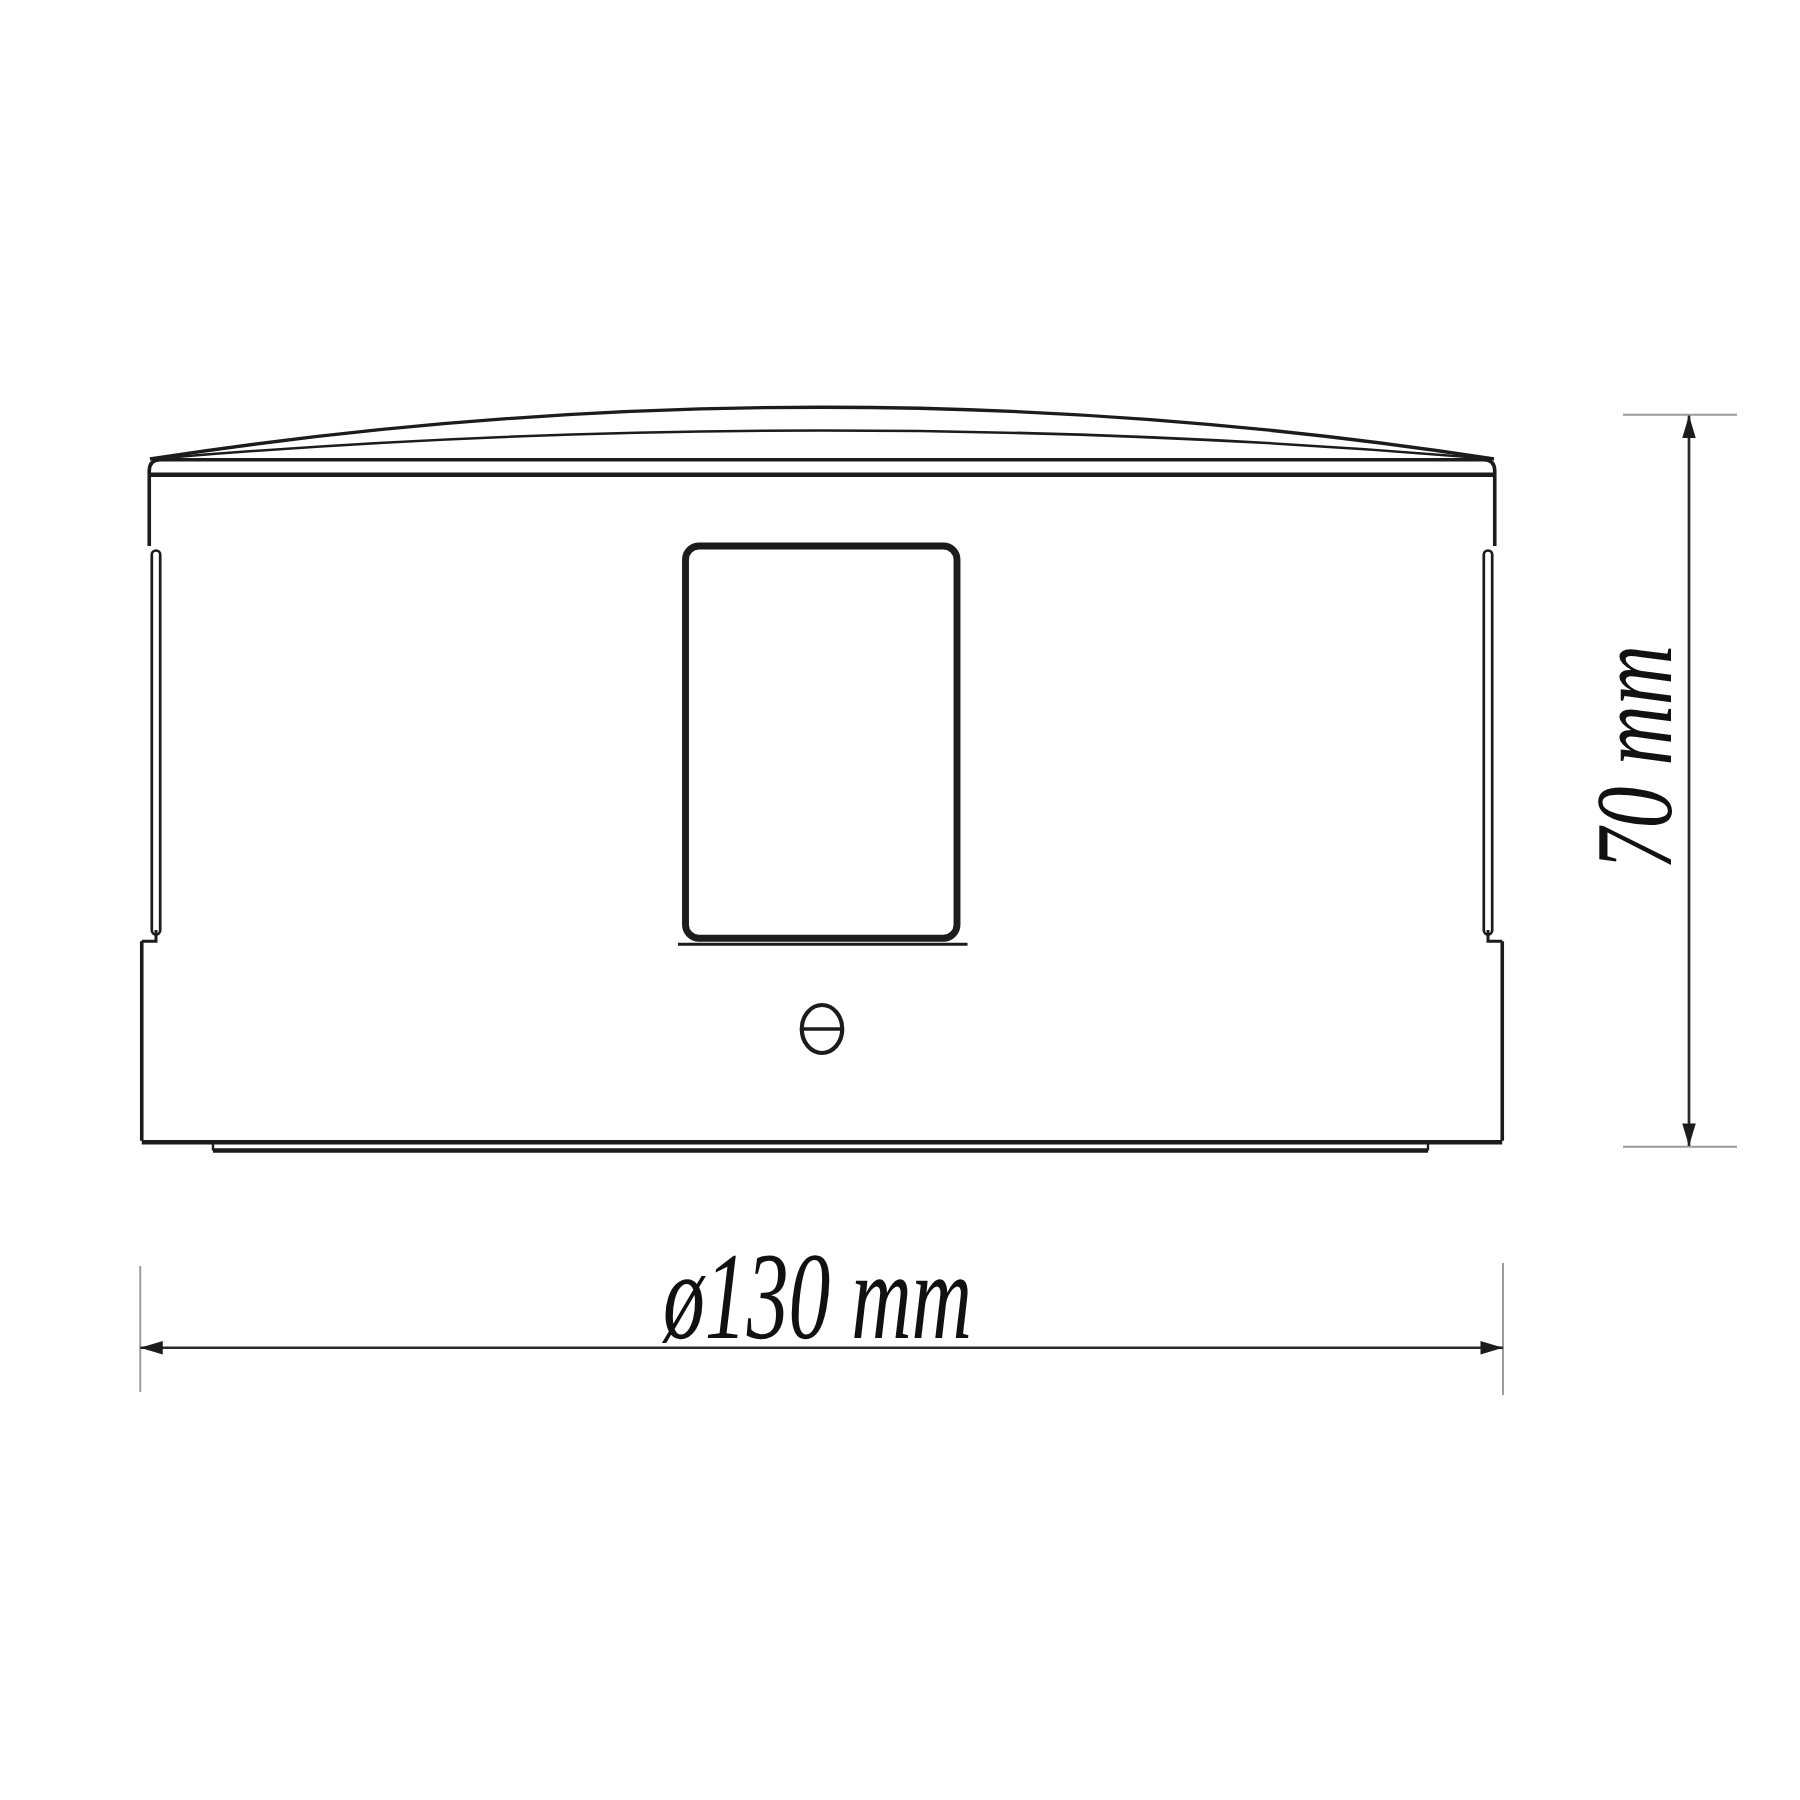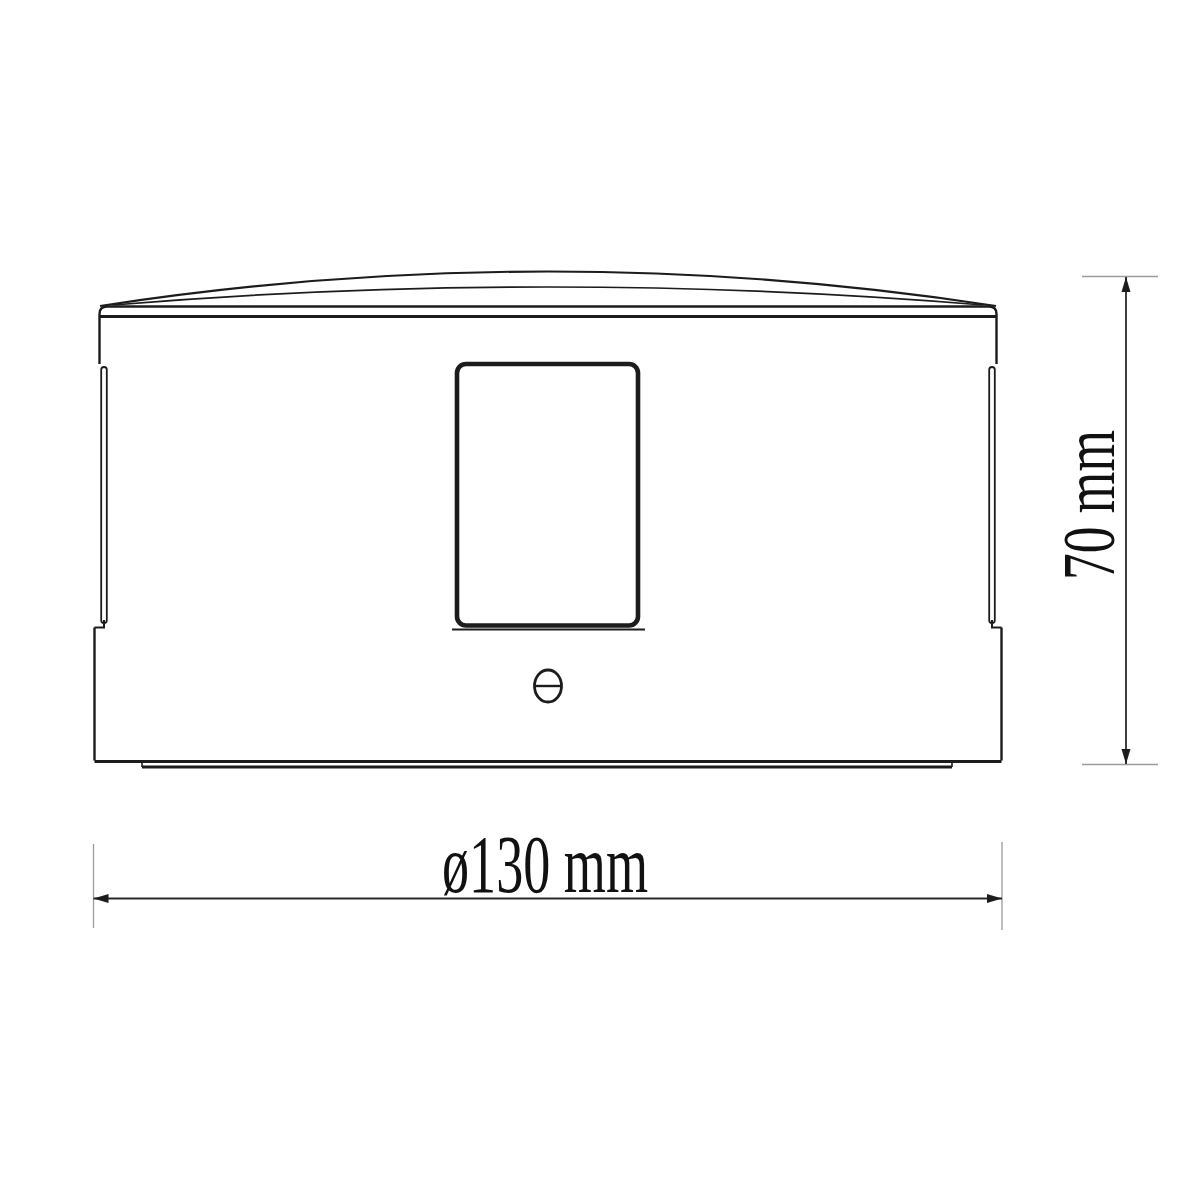--- a/index.html
+++ b/index.html
@@ -7,20 +7,21 @@
     padding: 0;
     background: #ffffff;
   }
   .canvas {
     position: relative;
     width: 1200px;
     height: 1200px;
     background: #ffffff;
     overflow: hidden;
     font-family: "Liberation Serif", "DejaVu Serif", serif;
+    font-style: italic;
   }
   svg {
     display: block;
   }
   .outline {
     fill: none;
     stroke: #1c1c1c;
   }
   .dimline {
     fill: none;

